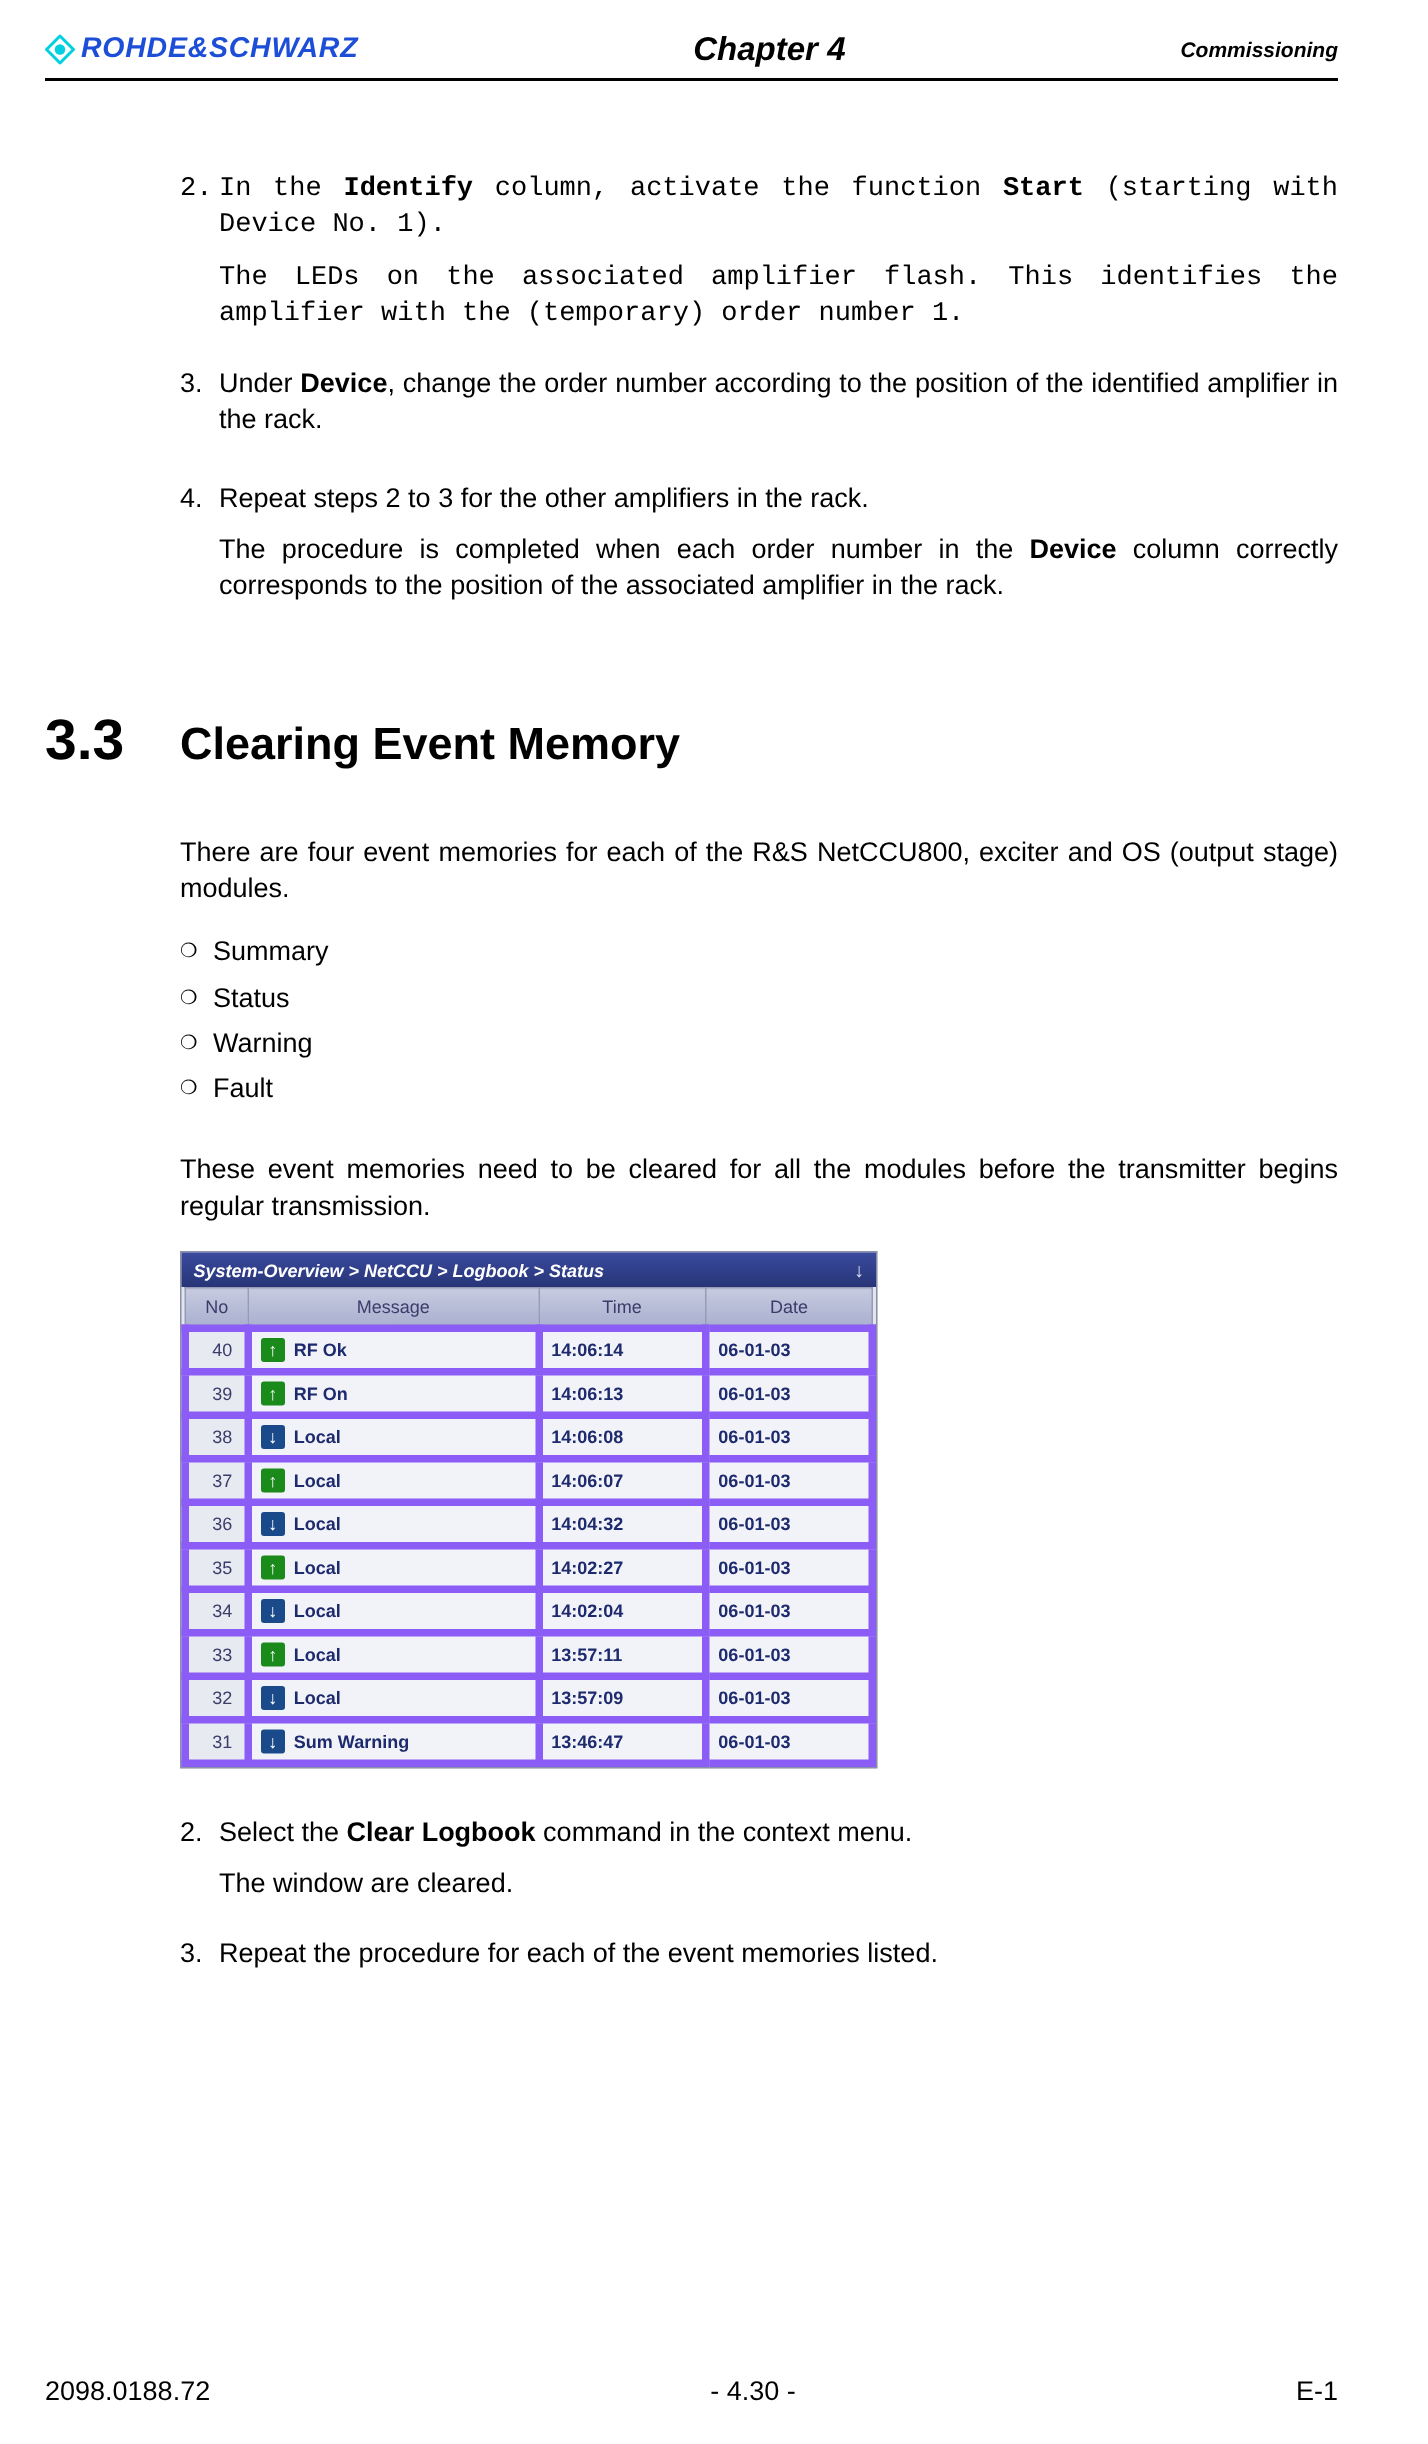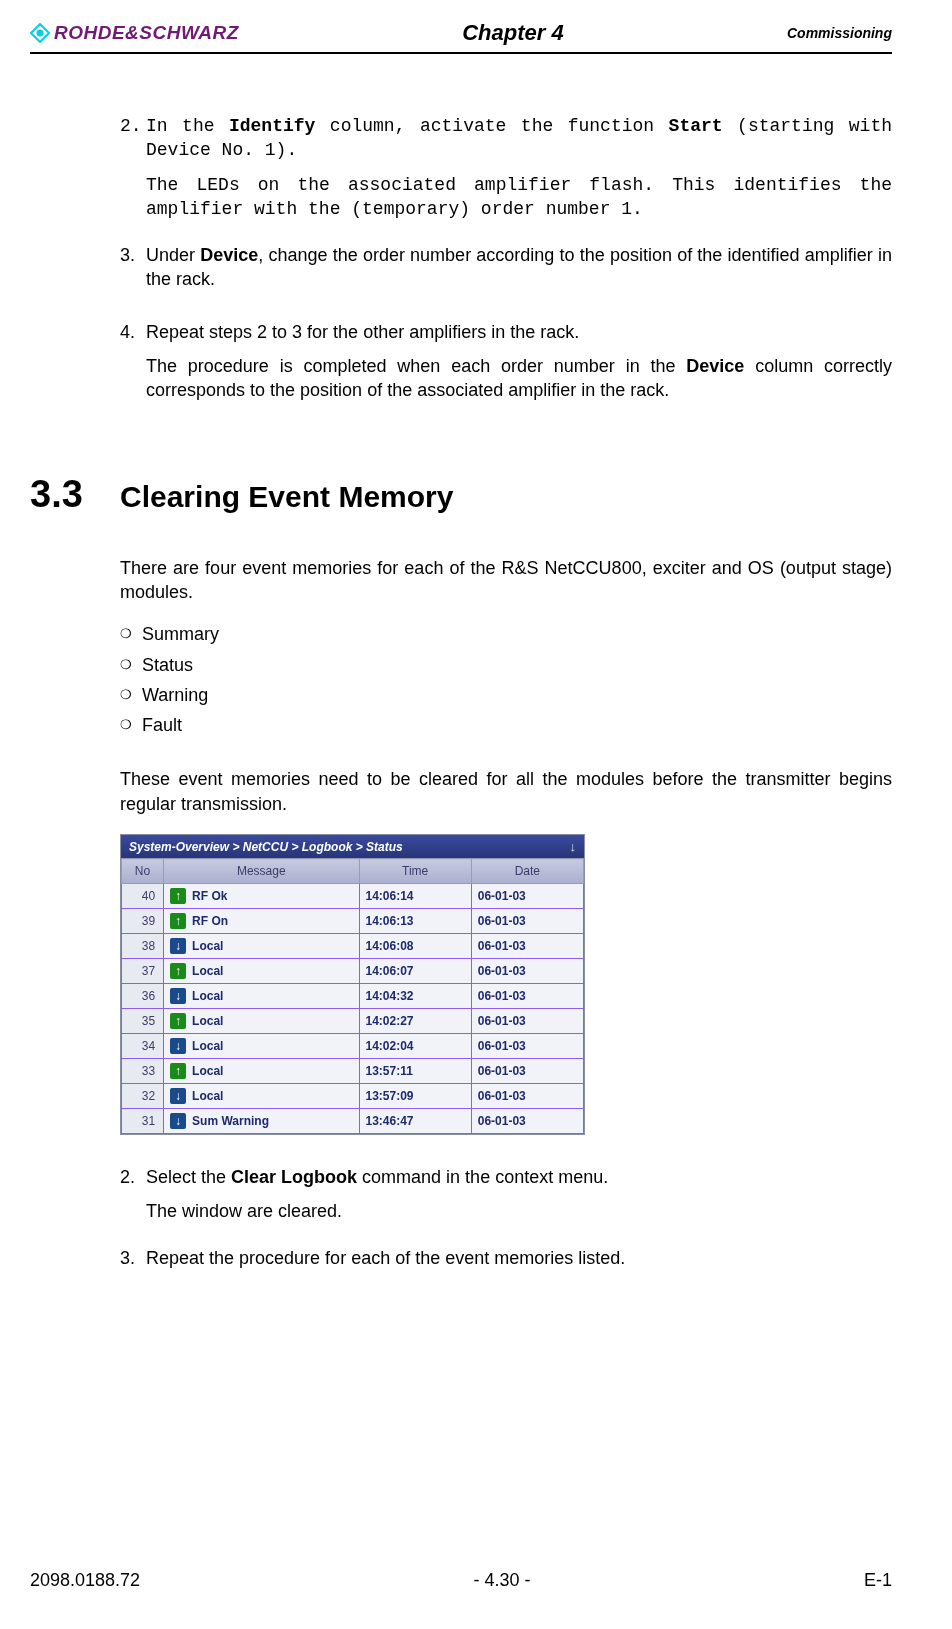--- a/index.html
+++ b/index.html
@@ -18,21 +18,21 @@
     align-items: center;
     justify-content: space-between;
     border-bottom: 2px solid #000;
     padding-bottom: 6px;
     margin-bottom: 60px;
   }
   .logo {
     display: flex;
     align-items: center;
     gap: 4px;
-    color: #701a75;
+    color: #1d4ed8;
     font-family: Arial, sans-serif;
     font-weight: bold;
     font-size: 19px;
     letter-spacing: 0.5px;
     font-style: italic;
   }
   .logo-icon {
     width: 20px;
     height: 20px;
   }
@@ -141,21 +141,21 @@
     padding: 5px 6px;
     border: 1px solid #969bb8;
     text-align: center;
   }
   .log-table th.col-no { width: 42px; }
   .log-table th.col-msg { width: 195px; }
   .log-table th.col-time { width: 112px; }
   .log-table th.col-date { width: 112px; }
   .log-table td {
     background: #f2f3f8;
-    border: 1px solid #8b5cf6;
+    border: 5px solid #8b5cf6;
     padding: 4px 6px;
     font-size: 12px;
     font-weight: bold;
     color: #1d2a6e;
     vertical-align: middle;
     height: 24px;
   }
   .log-table td.cell-no {
     text-align: right;
     font-weight: normal;
@@ -173,21 +173,21 @@
     font-size: 12px;
     color: #fff;
     border-radius: 2px;
     font-weight: bold;
     line-height: 1;
   }
   .arrow-up { background: #1a8a1a; }
   .arrow-down { background: #1a4a8a; }
   .footer {
     position: absolute;
-    bottom: 38px;
+    bottom: 24px;
     left: 30px;
     right: 60px;
     display: flex;
     justify-content: space-between;
     font-size: 18px;
   }
 </style>
 </head>
 <body>
 

